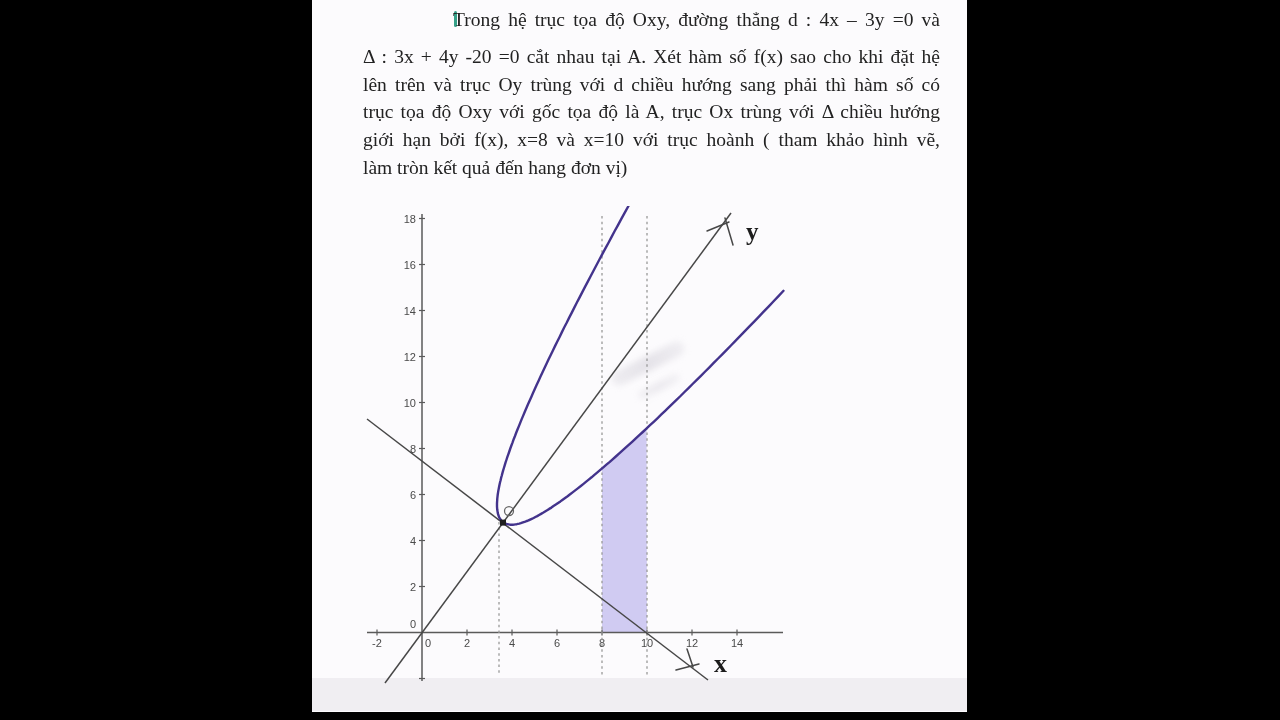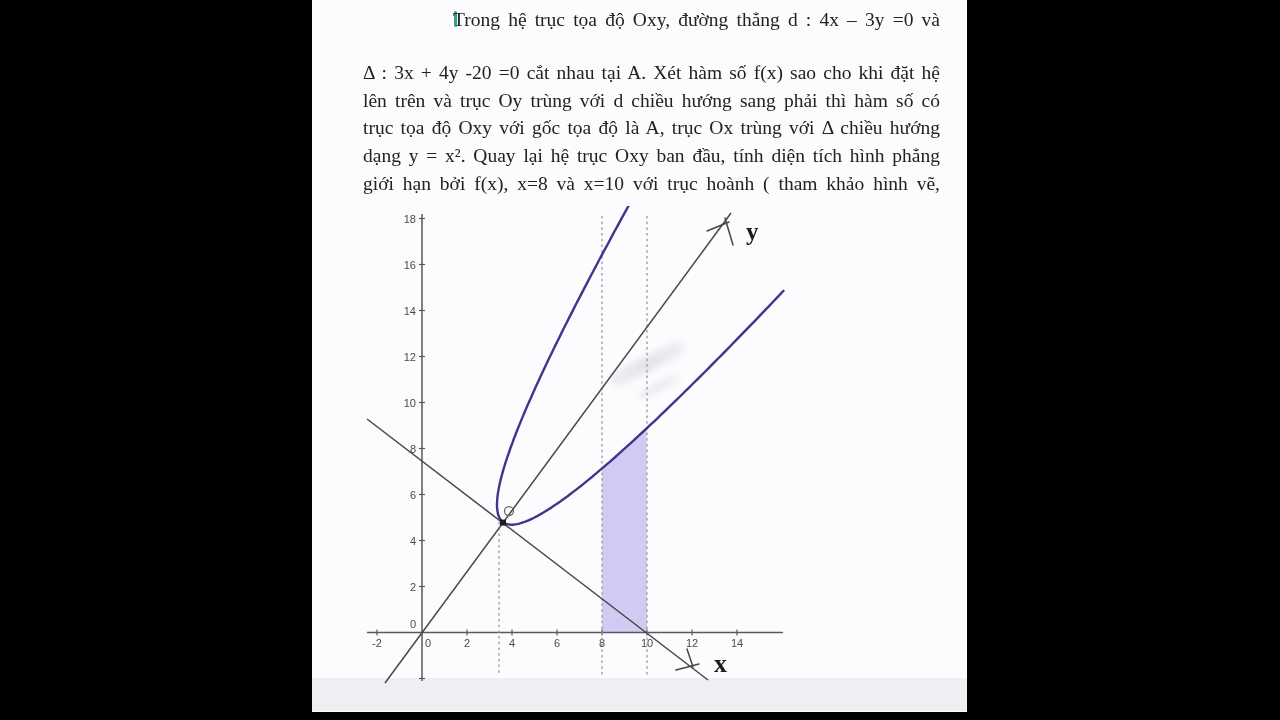--- a/index.html
+++ b/index.html
@@ -4,21 +4,21 @@
 <style>
   html,body{margin:0;padding:0;background:#000;}
   #stage{position:relative;width:1280px;height:720px;background:#000;overflow:hidden;
          font-family:"Liberation Serif", serif;}
   #panel{position:absolute;left:312px;top:0;width:655px;height:712px;background:#fcfbfd;}
   #bottom-band{position:absolute;left:312px;top:678px;width:655px;height:33px;background:#f0eef2;}
   #marker{position:absolute;left:454px;top:11px;width:3px;height:16px;border-radius:2px;}
   #problem{position:absolute;left:363px;top:6px;width:577px;color:#222;
            font-size:19.5px;}
   .pline{height:27.8px;line-height:27.8px;text-align:justify;text-align-last:justify;white-space:normal;}
-  .pline.first{text-indent:90px;margin-bottom:25px;}
+  .pline.first{text-indent:90px;margin-bottom:9px;}
   .pline.last{text-align-last:left;}
   #fig{position:absolute;left:355px;top:206px;width:440px;height:510px;}
   .smudge{position:absolute;background:linear-gradient(90deg,#e3e1e7,#d2cfd8,#e6e4ea);
           filter:blur(3px);opacity:.55;border-radius:8px;}
   #smudge1{left:608px;top:356px;width:80px;height:15px;transform:rotate(-27deg);}
   #smudge2{left:636px;top:382px;width:46px;height:9px;transform:rotate(-27deg);opacity:.4;}
   svg text{font-family:"Liberation Sans", sans-serif;}
   svg text.axname{font-family:"Liberation Serif", serif;font-weight:bold;}
 </style>
 </head>
@@ -28,22 +28,22 @@
   <div id="panel" style="background: rgb(252, 251, 253);"></div>
   <div id="bottom-band" style="background: rgb(240, 238, 242);"></div>
 
   <div id="marker" style="background: rgb(54, 161, 137);"></div>
 
   <div id="problem">
     <div class="pline first">Trong hệ trục tọa độ Oxy, đường thẳng d : 4x – 3y =0 và</div>
     <div class="pline">Δ : 3x + 4y -20 =0 cắt nhau tại A. Xét hàm số f(x) sao cho khi đặt hệ</div>
     <div class="pline">lên trên và trục Oy trùng với d chiều hướng sang phải thì hàm số có</div>
     <div class="pline">trục tọa độ Oxy với gốc tọa độ là A, trục Ox trùng với Δ chiều hướng</div>
-    <div class="pline">dạng y = x². Quay lại hệ trục Oxy ban đầu, tính diện tích hình phẳng</div>
     <div class="pline">giới hạn bởi f(x), x=8 và x=10 với trục hoành ( tham khảo hình vẽ,</div>
+    <div class="pline last">làm tròn kết quả đến hang đơn vị)</div>
   </div>
 
   <div id="smudge1" class="smudge"></div>
   <div id="smudge2" class="smudge"></div>
 
   <svg id="fig" viewBox="355 206 440 510">
       <polygon points="602.0,632.5 602.0,468.5 604.3,466.6 606.6,464.6 608.9,462.6 611.2,460.5 613.6,458.5 616.0,456.3 618.4,454.2 620.8,452.0 623.3,449.8 625.8,447.6 628.3,445.3 630.9,443.0 633.4,440.6 636.0,438.3 638.6,435.9 641.3,433.4 643.9,430.9 646.6,428.4 647.0,632.5" fill="#cbc5f1" fill-opacity="0.9"></polygon>
       <line x1="367" y1="632.5" x2="783" y2="632.5" stroke="#5a5a5a" stroke-width="1.5"></line>
       <line x1="422" y1="214" x2="422" y2="681" stroke="#5a5a5a" stroke-width="1.5"></line>
       <line x1="377" y1="629.5" x2="377" y2="635.5" stroke="#5a5a5a" stroke-width="1.2"></line>

